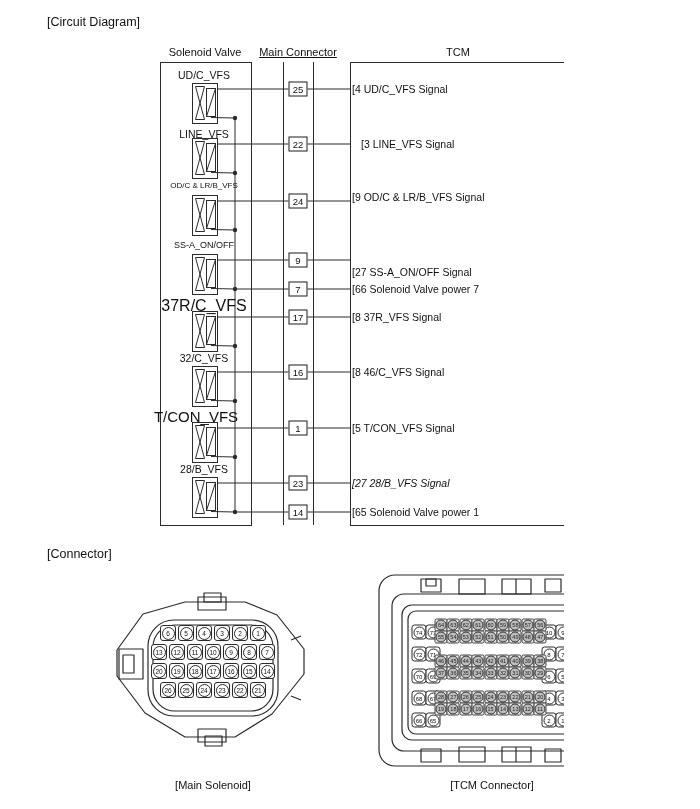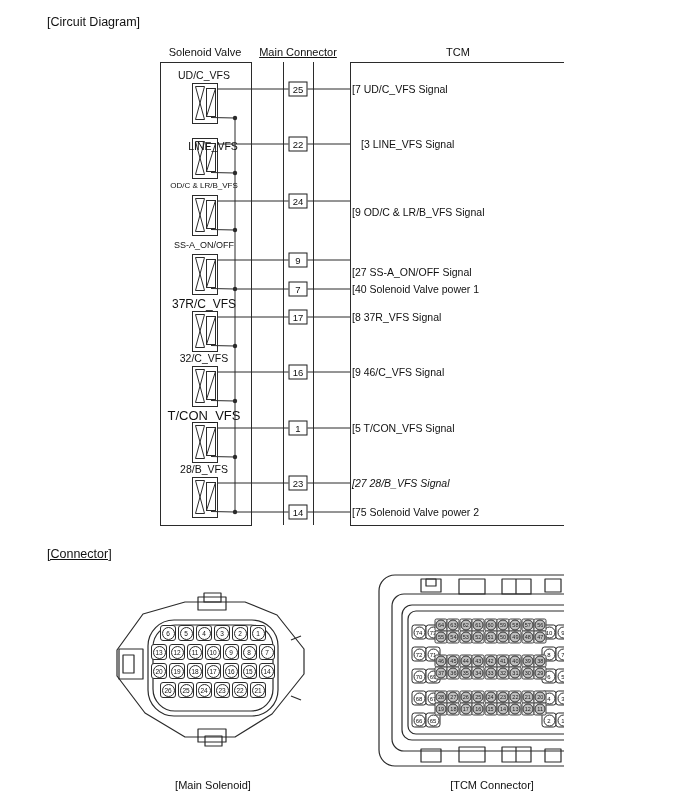--- a/index.html
+++ b/index.html
@@ -99,21 +99,21 @@
       <path d="M195.5 480.5 H204.5 L195.5 513.5 H204.5 Z" fill="none" stroke="#2b2b2b"></path>
       <rect x="206.5" y="482.5" width="9" height="28" fill="#fff" stroke="#2b2b2b"></rect>
       <line x1="206.5" y1="510.5" x2="215.5" y2="482.5" stroke="#2b2b2b"></line>
       <line x1="211" y1="511.5" x2="235" y2="512" stroke="#2b2b2b"></line>
       <circle cx="235" cy="512" r="2.2" fill="#2b2b2b" stroke="none"></circle>
       <line x1="217.5" y1="483" x2="350" y2="483" stroke="#2b2b2b"></line>
       <line x1="235" y1="512" x2="350" y2="512" stroke="#2b2b2b"></line>
       <line x1="235" y1="118" x2="235" y2="512" stroke="#2b2b2b"></line>
     </svg>
 
-  <div class="title" style="left:47px;top:547px;text-decoration:underline;">[Connector]</div>
+  <div class="title" style="left:47px;top:547px;">[Connector]</div>
 
   <svg id="mc-draw" width="215" height="165" style="left:105px;top:592px;" fill="none" stroke="#2b2b2b" stroke-width="1.2" stroke-linejoin="round">
     <polygon points="12,58 38,22 80,10 140,10 172,23 199,57 199,82 167,122 130,145 80,145 40,121 12,84"></polygon>
     <rect x="99" y="1" width="17" height="9"></rect>
     <rect x="93" y="5" width="28" height="13"></rect>
     <rect x="100" y="144" width="17" height="10"></rect>
     <rect x="93" y="137" width="28" height="13"></rect>
     <rect x="14" y="57" width="24" height="30"></rect>
     <rect x="18" y="63" width="11" height="18"></rect>
     <rect x="43" y="28" width="130" height="96" rx="26"></rect>
@@ -443,39 +443,39 @@
         <span>12</span>
       </div>
       <div class="gpin" style="left:540.2px;top:709px;">
         <span>11</span>
       </div>
     </div>
   <div class="caption" style="left:492px;top:779px;">[TCM Connector]</div>
 
 <div class="vlabel" style="left:204px;top:69px;font-size:10.5px;">UD/C_VFS</div>
     <div class="pinbox" style="left:298px;top:89px;">25</div>
-    <div class="siglabel" style="left:352px;top:89px;">[7 UD/C_VFS Signal</div>
-    <div class="vlabel" style="left:204px;top:140px;font-size:10.5px;margin-left:9px;">LINE_VFS</div>
+    <div class="siglabel" style="left:352px;top:89px;">[4 UD/C_VFS Signal</div>
+    <div class="vlabel" style="left:204px;top:128px;font-size:10.5px;">LINE_VFS</div>
     <div class="pinbox" style="left:298px;top:144px;">22</div>
     <div class="siglabel" style="left:361px;top:144px;">[3 LINE_VFS Signal</div>
     <div class="vlabel" style="left:204px;top:181px;font-size:8px;">OD/C &amp; LR/B_VFS</div>
     <div class="pinbox" style="left:298px;top:201px;">24</div>
-    <div class="siglabel" style="left:352px;top:212px;">[9 OD/C &amp; LR/B_VFS Signal</div>
+    <div class="siglabel" style="left:352px;top:197px;">[9 OD/C &amp; LR/B_VFS Signal</div>
     <div class="vlabel" style="left:204px;top:240px;font-size:9px;">SS-A_ON/OFF</div>
     <div class="pinbox" style="left:298px;top:260px;">9</div>
     <div class="siglabel" style="left:352px;top:272px;">[27 SS-A_ON/OFF Signal</div>
     <div class="pinbox" style="left:298px;top:289px;">7</div>
-    <div class="siglabel" style="left:352px;top:289px;">[40 Solenoid Valve power 1</div>
-    <div class="vlabel" style="left:204px;top:297px;font-size:12px;">37R/C_VFS</div>
+    <div class="siglabel" style="left:352px;top:289px;">[66 Solenoid Valve power 7</div>
+    <div class="vlabel" style="left:204px;top:297px;font-size:16px;">37R/C_VFS</div>
     <div class="pinbox" style="left:298px;top:317px;">17</div>
     <div class="siglabel" style="left:352px;top:317px;">[8 37R_VFS Signal</div>
     <div class="vlabel" style="left:204px;top:352px;font-size:10.5px;">32/C_VFS</div>
     <div class="pinbox" style="left:298px;top:372px;">16</div>
-    <div class="siglabel" style="left:352px;top:372px;">[9 46/C_VFS Signal</div>
-    <div class="vlabel" style="left:204px;top:408px;font-size:13px;">T/CON_VFS</div>
+    <div class="siglabel" style="left:352px;top:372px;">[8 46/C_VFS Signal</div>
+    <div class="vlabel" style="left:196px;top:408px;font-size:15px;">T/CON_VFS</div>
     <div class="pinbox" style="left:298px;top:428px;">1</div>
     <div class="siglabel" style="left:352px;top:428px;">[5 T/CON_VFS Signal</div>
     <div class="vlabel" style="left:204px;top:463px;font-size:10.5px;">28/B_VFS</div>
     <div class="pinbox" style="left:298px;top:483px;">23</div>
     <div class="siglabel" style="left:352px;top:483px;font-style:italic;">[27 28/B_VFS Signal</div>
     <div class="pinbox" style="left:298px;top:512px;">14</div>
-    <div class="siglabel" style="left:352px;top:512px;">[75 Solenoid Valve power 2</div>
+    <div class="siglabel" style="left:352px;top:512px;">[65 Solenoid Valve power 1</div>
   </div>
 
 </body></html>

